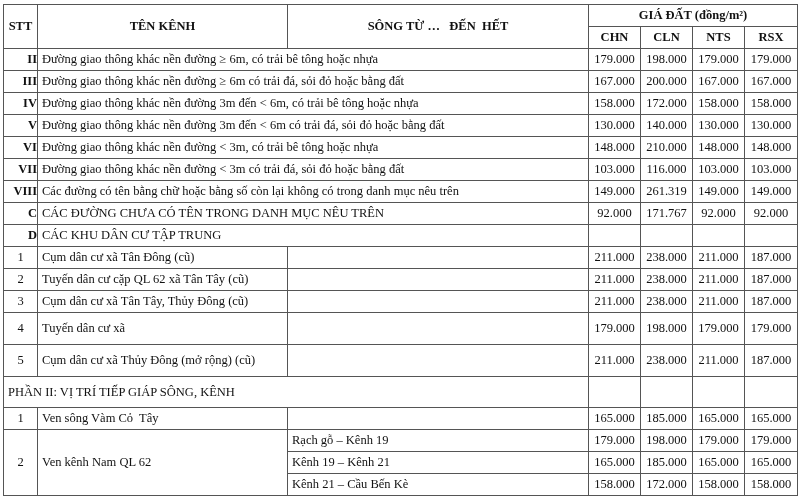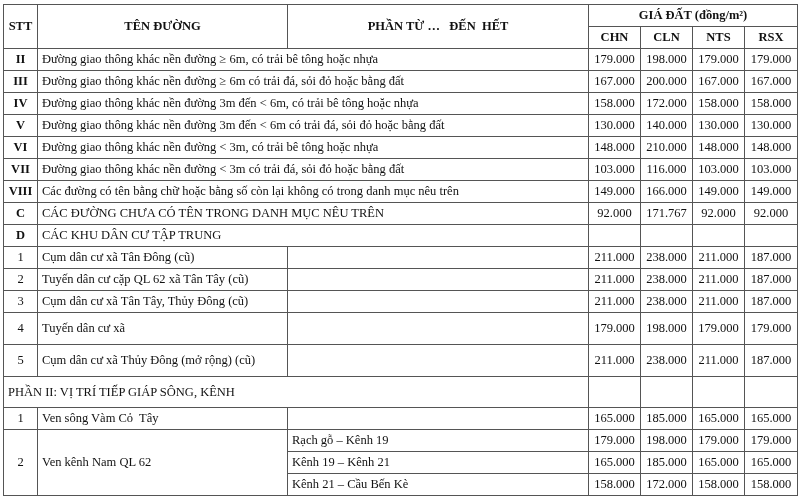--- a/index.html
+++ b/index.html
@@ -1,20 +1,20 @@
 <!DOCTYPE html>
 <html><head>
 <meta charset="utf-8">
 <style>
   html, body { margin:0; padding:0; background:#ffffff; }
   body { width:800px; height:496px; overflow:hidden; font-family:"Liberation Serif", serif; color:#111; }
   table { position:absolute; left:3px; top:4px; border-collapse:collapse; table-layout:fixed; width:794px; font-size:12.5px; }
   td, th { border:1px solid #555; padding:0 4px; height:21px; white-space:nowrap; overflow:hidden; }
   th { font-weight:bold; text-align:center; font-size:12.5px; }
-  .stt { text-align:center; font-weight:bold; padding:0; }
+  .stt { text-align:right; font-weight:bold; padding:0; }
   .stt-n { text-align:center; font-weight:normal; padding:0; }
   .b { font-weight:normal; }
   .num { text-align:center; padding:0; }
   .tall td { height:31px; }
   .part td { height:30px;margin-top:17px; }
 </style>
 </head>
 <body>
 
 <table>
@@ -23,22 +23,22 @@
       <col style="width:250px">
       <col style="width:301px">
     <col style="width:52px">
       <col style="width:52px">
       <col style="width:52px">
       <col style="width:53px">
   </colgroup>
   <thead>
     <tr>
       <th rowspan="2">STT</th>
-      <th rowspan="2">TÊN ĐƯỜNG</th>
-      <th rowspan="2" style="white-space:pre">PHẦN TỪ …   ĐẾN  HẾT</th>
+      <th rowspan="2">TÊN KÊNH</th>
+      <th rowspan="2" style="white-space:pre">SÔNG TỪ …   ĐẾN  HẾT</th>
       <th colspan="4">GIÁ ĐẤT (đồng/m²)</th>
     </tr>
     <tr>
       <th>CHN</th>
       <th>CLN</th>
       <th>NTS</th>
       <th>RSX</th>
     </tr>
   </thead>
   <tbody>
@@ -88,21 +88,21 @@
       <td colspan="2" class="b">Đường giao thông khác nền đường &lt; 3m có trải đá, sỏi đỏ hoặc bằng đất</td>
       <td class="num">103.000</td>
       <td class="num">116.000</td>
       <td class="num">103.000</td>
       <td class="num">103.000</td>
     </tr>
     <tr>
       <td class="stt">VIII</td>
       <td colspan="2" class="b">Các đường có tên bằng chữ hoặc bằng số còn lại không có trong danh mục nêu trên</td>
       <td class="num">149.000</td>
-      <td class="num">166.000</td>
+      <td class="num">261.319</td>
       <td class="num">149.000</td>
       <td class="num">149.000</td>
     </tr>
     <tr>
       <td class="stt">C</td>
       <td colspan="2" class="b">CÁC ĐƯỜNG CHƯA CÓ TÊN TRONG DANH MỤC NÊU TRÊN</td>
       <td class="num">92.000</td>
       <td class="num">171.767</td>
       <td class="num">92.000</td>
       <td class="num">92.000</td>

